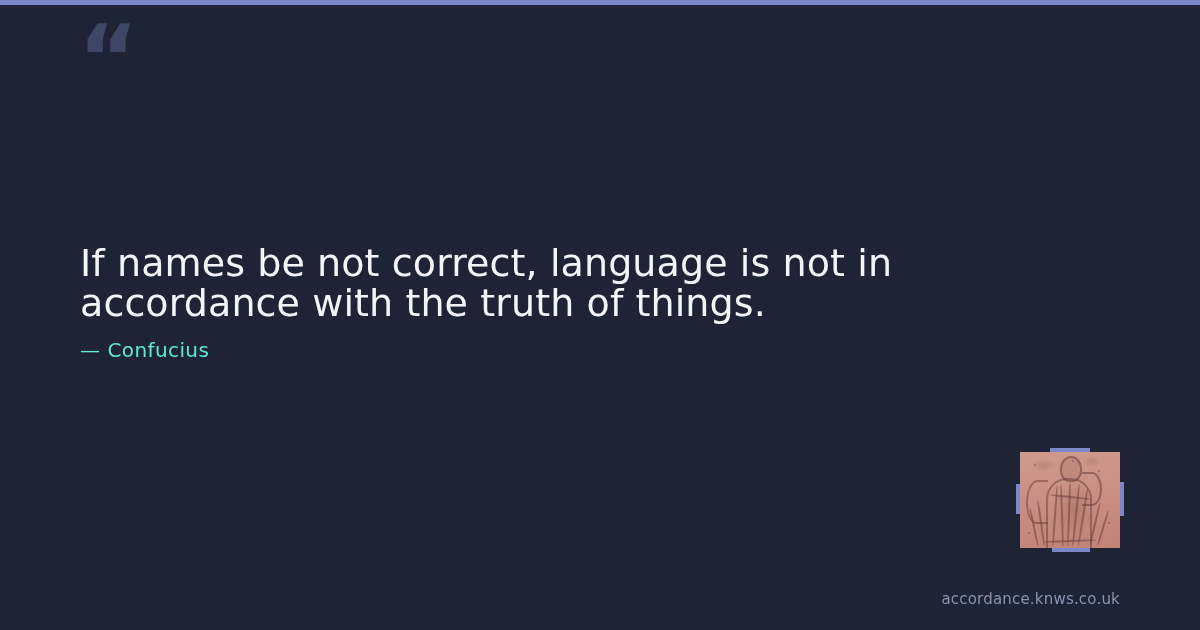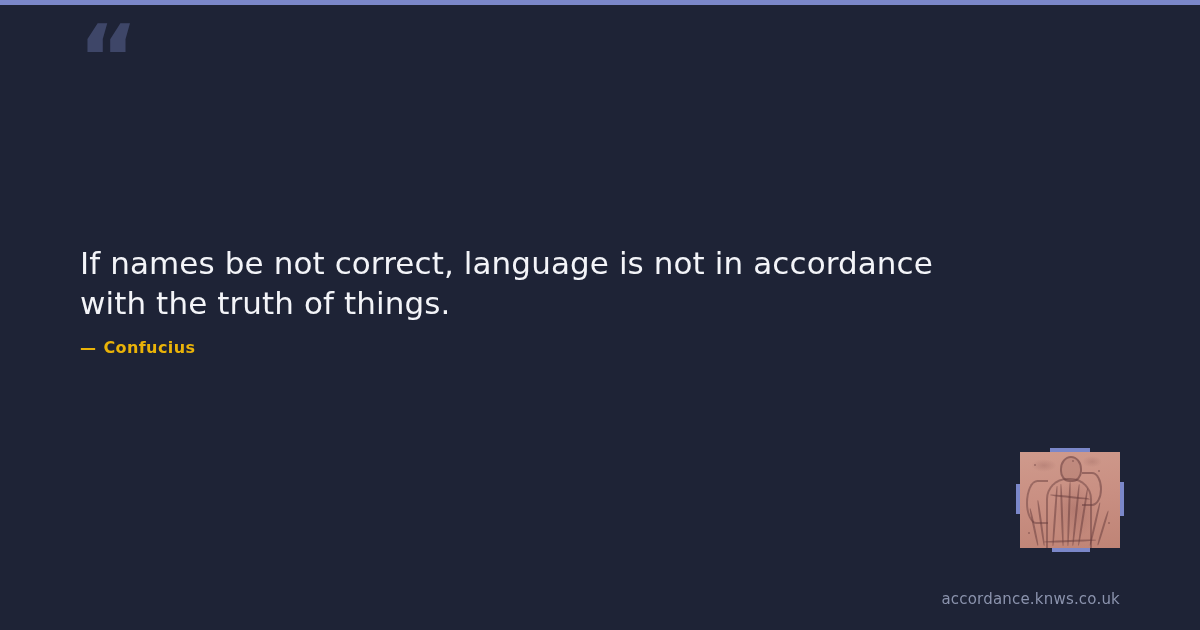--- a/index.html
+++ b/index.html
@@ -42,34 +42,34 @@
 
   
   #quote-block {
     position:absolute;
     left:80px;
     top:243px;
     width:900px;
   }
 
   #quote-text {
-    font-size:31px;
+    font-size:38px;
     line-height:40px;
     color:#f3f4f8;
     font-weight:400;
     letter-spacing:0.1px;
   }
 
   #attribution {
     position:absolute;
     left:80px;
     top:338px;
-    font-size:16px;
-    font-weight:bold;
-    color:#eab308;
+    font-size:20px;
+    font-weight:normal;
+    color:#5eead4;
     letter-spacing:0.4px;
     white-space:nowrap;
   }
   #attribution .dash { margin-right:7px; }
 
   
   #thumbnail-wrap {
     position:absolute;
     left:1020px;
     top:452px;

